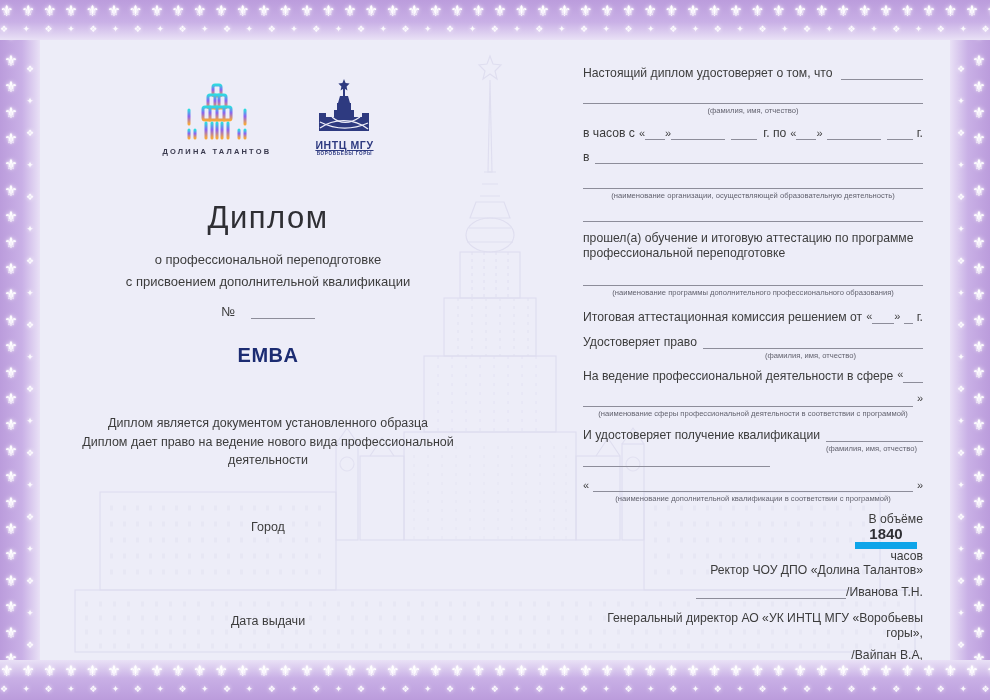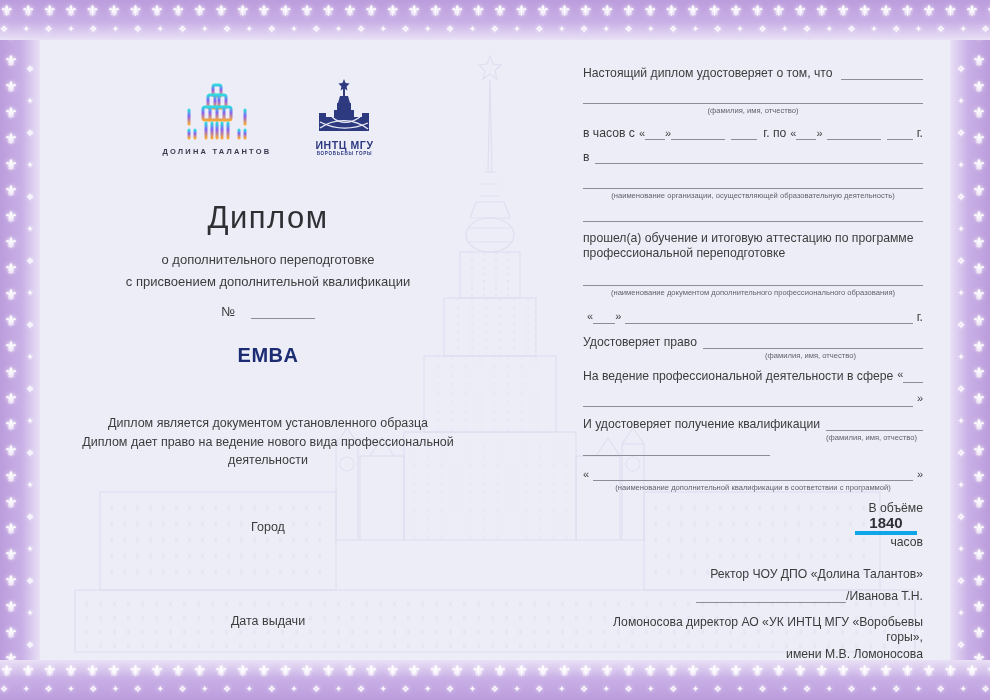--- a/index.html
+++ b/index.html
@@ -23,21 +23,21 @@
   .b-left .motif-sm,.b-right .motif-sm{line-height:15px;}
 
   
   .watermark{position:absolute;left:55px;top:52px;z-index:0;opacity:.8;}
 
   
   .left-col{position:absolute;left:58px;top:70px;width:420px;text-align:center;z-index:1;}
   .logos{display:flex;justify-content:center;align-items:flex-end;gap:44px;height:86px;}
   .logo-block{display:flex;flex-direction:column;align-items:center;}
   .logo-caption{margin-top:7px;font-size:7.5px;font-weight:bold;letter-spacing:2.2px;color:#3a3a4e;}
-  .intc-title{margin-top:3px;font-size:10.5px;font-weight:bold;letter-spacing:.6px;color:#2e3a80;}
+  .intc-title{margin-top:3px;font-size:10.5px;font-weight:bold;letter-spacing:.6px;color:#2e3a80;text-decoration:underline;}
   .intc-sub{font-size:4.6px;font-weight:bold;letter-spacing:.7px;color:#2e3a80;}
   .doc-title{margin-top:44px;font-size:31px;font-weight:500;letter-spacing:1.5px;color:#2f2f34;}
   .doc-sub{margin-top:15px;font-size:13px;line-height:1.45;}
   .doc-sub2{margin-top:4px;font-size:13px;}
   .num-row{margin-top:15px;font-size:13px;}
   .program{margin-top:25px;font-size:20px;font-weight:600;letter-spacing:.5px;color:#1c2c72;}
   .notes{margin-top:47px;font-size:12.5px;line-height:1.5;}
   .city-label{margin-top:50px;font-size:12.5px;}
   .date-label{margin-top:80px;font-size:12.5px;}
 
@@ -45,23 +45,23 @@
   .right-col{position:absolute;left:583px;top:66px;width:340px;font-size:12.2px;z-index:1;}
   .frow{display:flex;align-items:center;}
   .lbl{white-space:nowrap;}
   .blank{display:inline-block;border-bottom:1px solid #8d8d9a;height:13px;vertical-align:bottom;}
   .bflex{flex:1;border-bottom:1px solid #8d8d9a;height:13px;}
   .fullline{border-bottom:1px solid #8d8d9a;height:15px;}
   .caption{font-size:7.6px;color:#62626e;text-align:center;margin-top:2px;line-height:1.2;}
   .q{font-size:11px;line-height:1;}
   .gap4{margin-left:4px;} .gap6{margin-left:6px;} .gap8{margin-left:8px;}
   .para{line-height:1.25;margin-top:9px;}
-  .sig-block{margin-top:18px;text-align:right;line-height:1.2;}
+  .sig-block{text-align:right;line-height:1.2;}
   .sig-line{display:flex;justify-content:flex-end;align-items:flex-end;margin-top:7px;}
-  .vol-value{display:inline-block;width:62px;text-align:center;border-bottom:4px solid #0ea5e9;
+  .vol-value{display:inline-block;width:62px;text-align:center;border-bottom:7px solid #0ea5e9;
              font-weight:bold;font-size:15px;color:#2f2f34;margin:0 6px;line-height:1.05;}
   .reg-block{margin-top:19px;}
   .rrow{display:flex;justify-content:flex-end;align-items:flex-end;margin-top:6px;}
 </style>
 </head>
 <body>
 
 <div class="page">
 
   <div class="bstrip b-left">
@@ -165,21 +165,21 @@
             <path d="M4 44 C 20 52, 36 52, 52 45"></path>
             <path d="M16 39 C 24 46, 34 46, 44 39"></path>
           </g>
         </svg>
         <div class="intc-title">ИНТЦ МГУ</div>
         <div class="intc-sub">ВОРОБЬЕВЫ ГОРЫ</div>
       </div>
     </div>
 
     <div class="doc-title">Диплом</div>
-    <div class="doc-sub">о дополнительного переподготовке</div>
+    <div class="doc-sub">о профессиональной переподготовке</div>
     <div class="doc-sub2">с присвоением дополнительной квалификации</div>
 
     <div class="num-row">
       <span>№</span>
       <span class="blank" style="width:64px;margin-left:12px;"></span>
     </div>
 
     <div class="program">EMBA</div>
 
     <div class="notes">
@@ -220,23 +220,24 @@
       <span class="lbl">в</span>
       <span class="bflex gap6"></span>
     </div>
     <div class="fullline" style="margin-top:9px;"></div>
     <div class="caption">(наименование организации, осуществляющей образовательную деятельность)</div>
     <div class="fullline" style="margin-top:6px;"></div>
 
     <div class="para">прошел(а) обучение и итоговую аттестацию по  программе профессиональной переподготовке</div>
 
     <div class="fullline" style="margin-top:8px;"></div>
-    <div class="caption">(наименование документом дополнительного профессионального образования)</div>
+    <div class="caption">(наименование программы дополнительного профессионального образования)</div>
 
     <div class="frow" style="margin-top:13px;">
+      <span class="lbl">Итоговая аттестационная комиссия решением от</span>
       <span class="q gap4">«</span>
       <span class="blank" style="width:22px;"></span>
       <span class="q">»</span>
       <span class="bflex gap4"></span>
       <span class="lbl gap4">г.</span>
     </div>
 
     <div class="frow" style="margin-top:11px;">
       <span class="lbl">Удостоверяет право</span>
       <span class="bflex gap6"></span>
@@ -245,20 +246,21 @@
 
     <div class="frow" style="margin-top:9px;">
       <span class="lbl">На ведение профессиональной деятельности в сфере</span>
       <span class="q gap4" style="align-self:flex-start;">«</span>
       <span class="bflex"></span>
     </div>
     <div class="frow" style="margin-top:10px;">
       <span class="bflex"></span>
       <span class="q gap4" style="align-self:flex-start;">»</span>
     </div>
+    <div class="caption">(наименование сферы профессиональной деятельности в соответствии с программой)</div>
 
     <div class="frow" style="margin-top:10px;">
       <span class="lbl">И удостоверяет получение квалификации</span>
       <span class="bflex gap6"></span>
     </div>
     <div class="caption" style="text-align:right;padding-right:6px;">(фамилия, имя, отчество)</div>
     <div class="blank" style="width:55%;height:8px;"></div>
 
     <div class="frow" style="margin-top:11px;">
       <span class="q">«</span>
@@ -272,22 +274,21 @@
       <span class="vol-value">1840</span>
       <span class="lbl">часов</span>
     </div>
 
     <div class="sig-block">
       <div>Ректор ЧОУ ДПО «Долина Талантов»</div>
       <div class="sig-line">
         <span class="blank" style="width:150px;"></span>
         <span>/Иванова Т.Н.</span>
       </div>
-      <div style="margin-top:12px;">Ломоносова директор АО «УК ИНТЦ МГУ «Воробьевы горы»,</div>
-      <div style="margin-top:3px;">имени М.В. Ломоносова</div>
+      <div style="margin-top:12px;">Генеральный директор АО «УК ИНТЦ МГУ «Воробьевы горы»,</div>
       <div class="sig-line">
         <span class="blank" style="width:150px;"></span>
         <span>/Вайпан В.А,</span>
       </div>
     </div>
 
     <div class="reg-block">
       <div class="rrow">
         <span class="lbl">Регистрационный номер №</span>
         <span class="blank gap6" style="width:100px;"></span>

